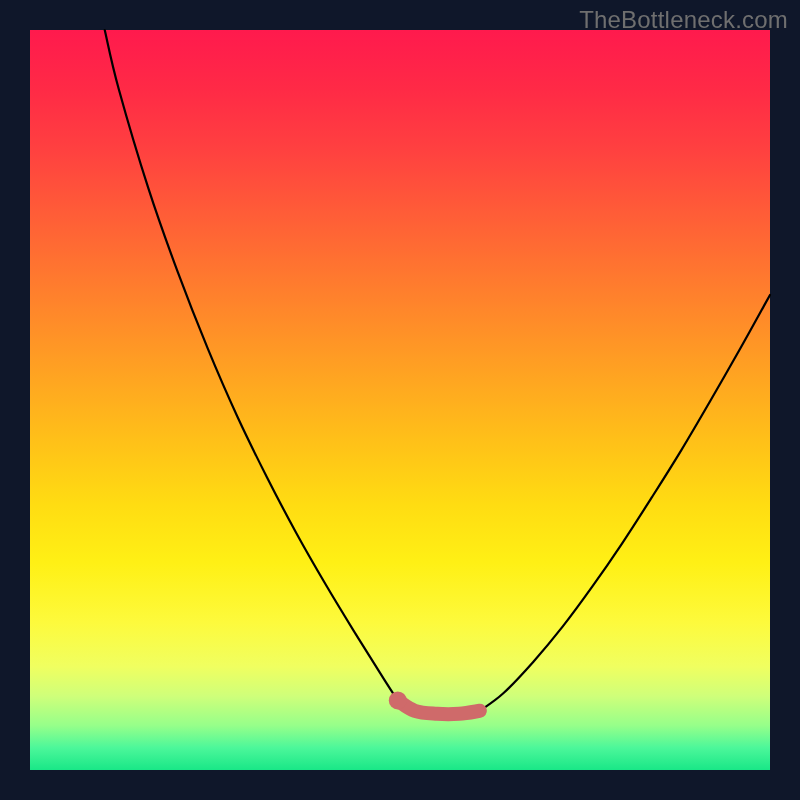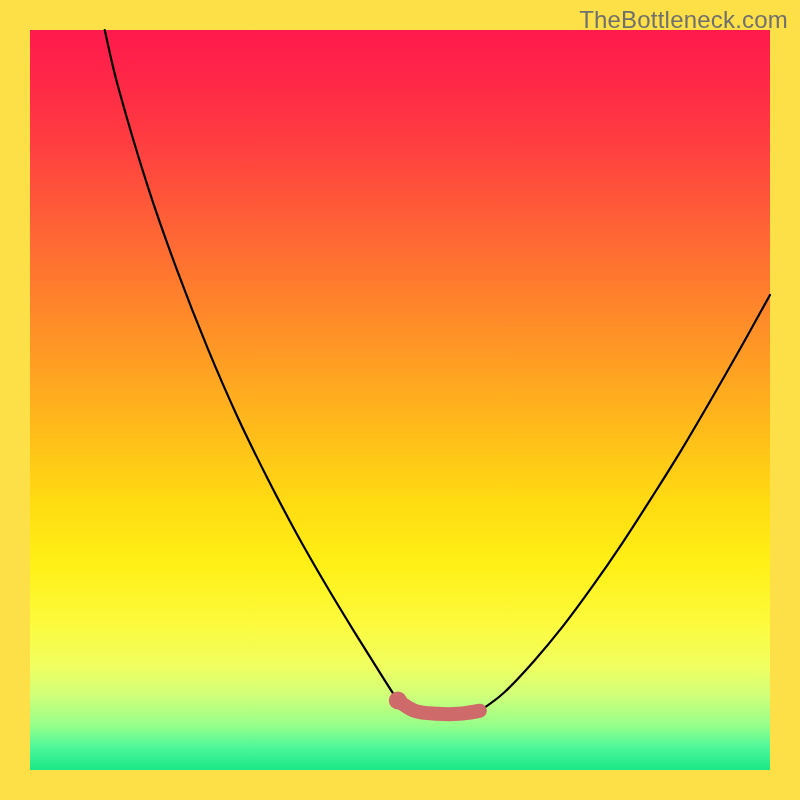--- a/index.html
+++ b/index.html
@@ -9,21 +9,21 @@
     height: 800px;
     background: #000;
     overflow: hidden;
   }
   .frame {
     position: absolute;
     left: 0;
     top: 0;
     width: 800px;
     height: 800px;
-    background: #fde047;
+    background: #0f172a;
   }
   .plot {
     position: absolute;
     left: 30px;
     top: 30px;
     width: 740px;
     height: 740px;
     background: linear-gradient(to bottom,
       #ff1a4d 0%,
       #ff2a46 8%,

